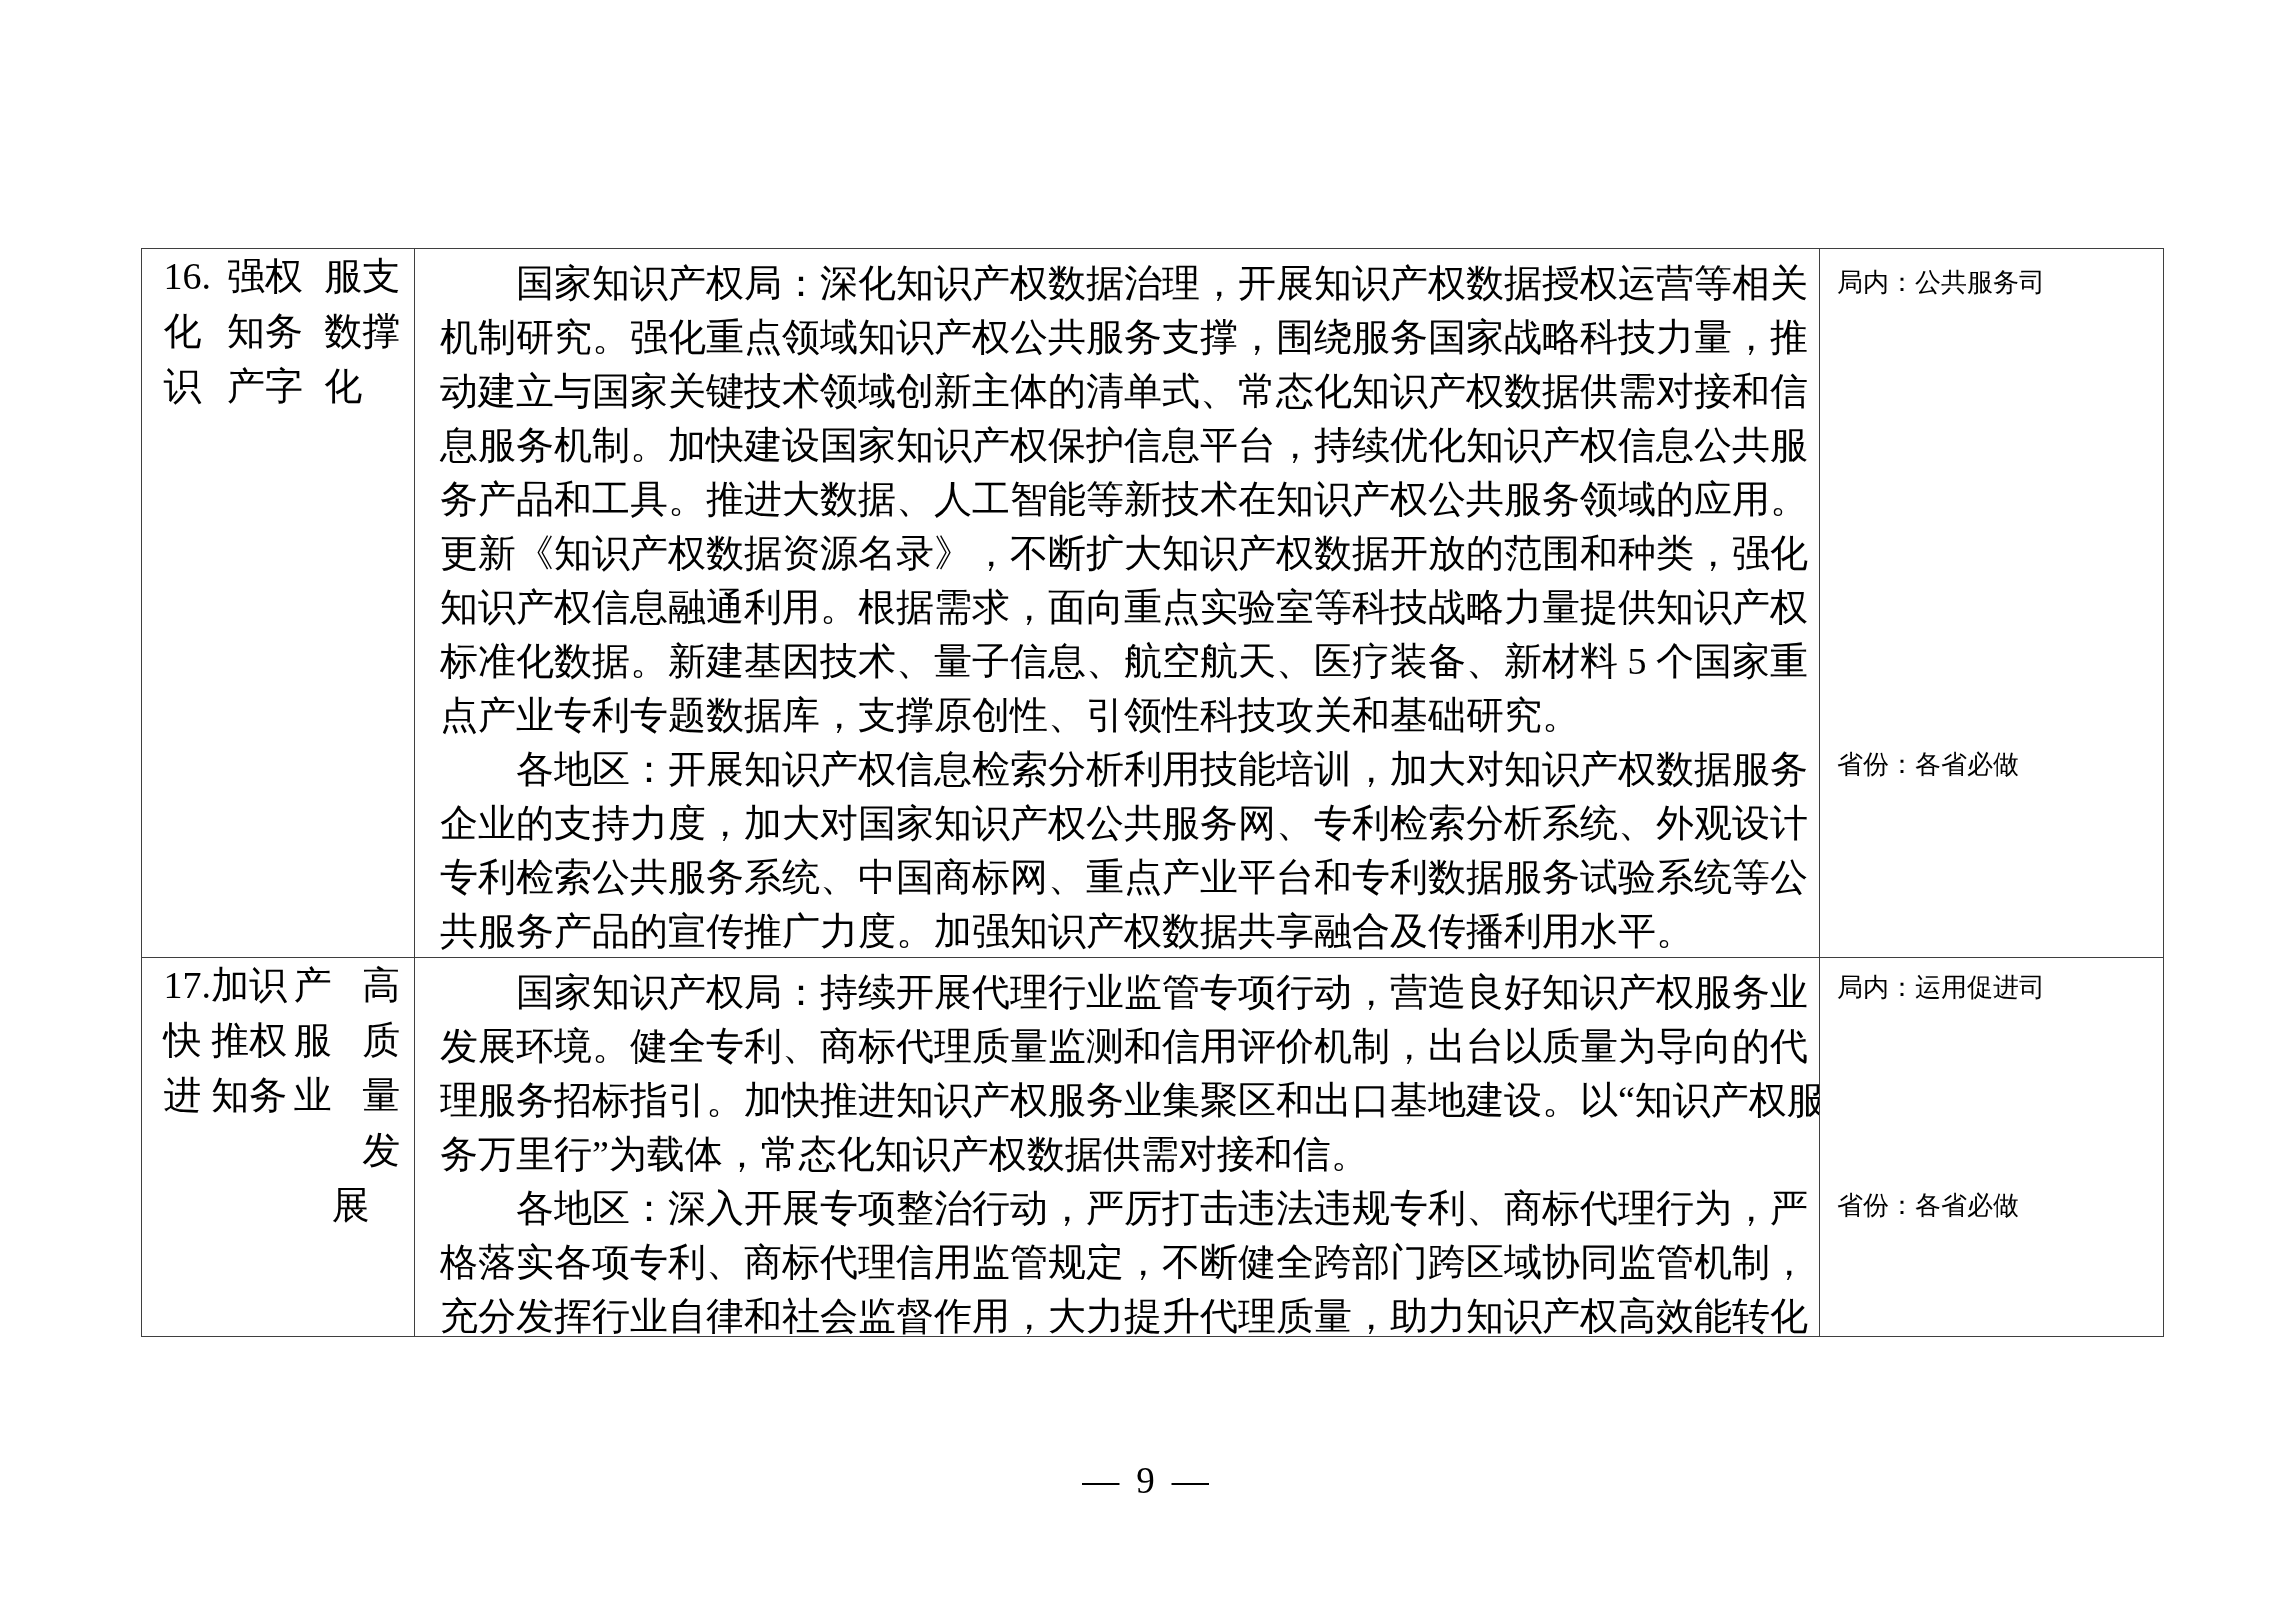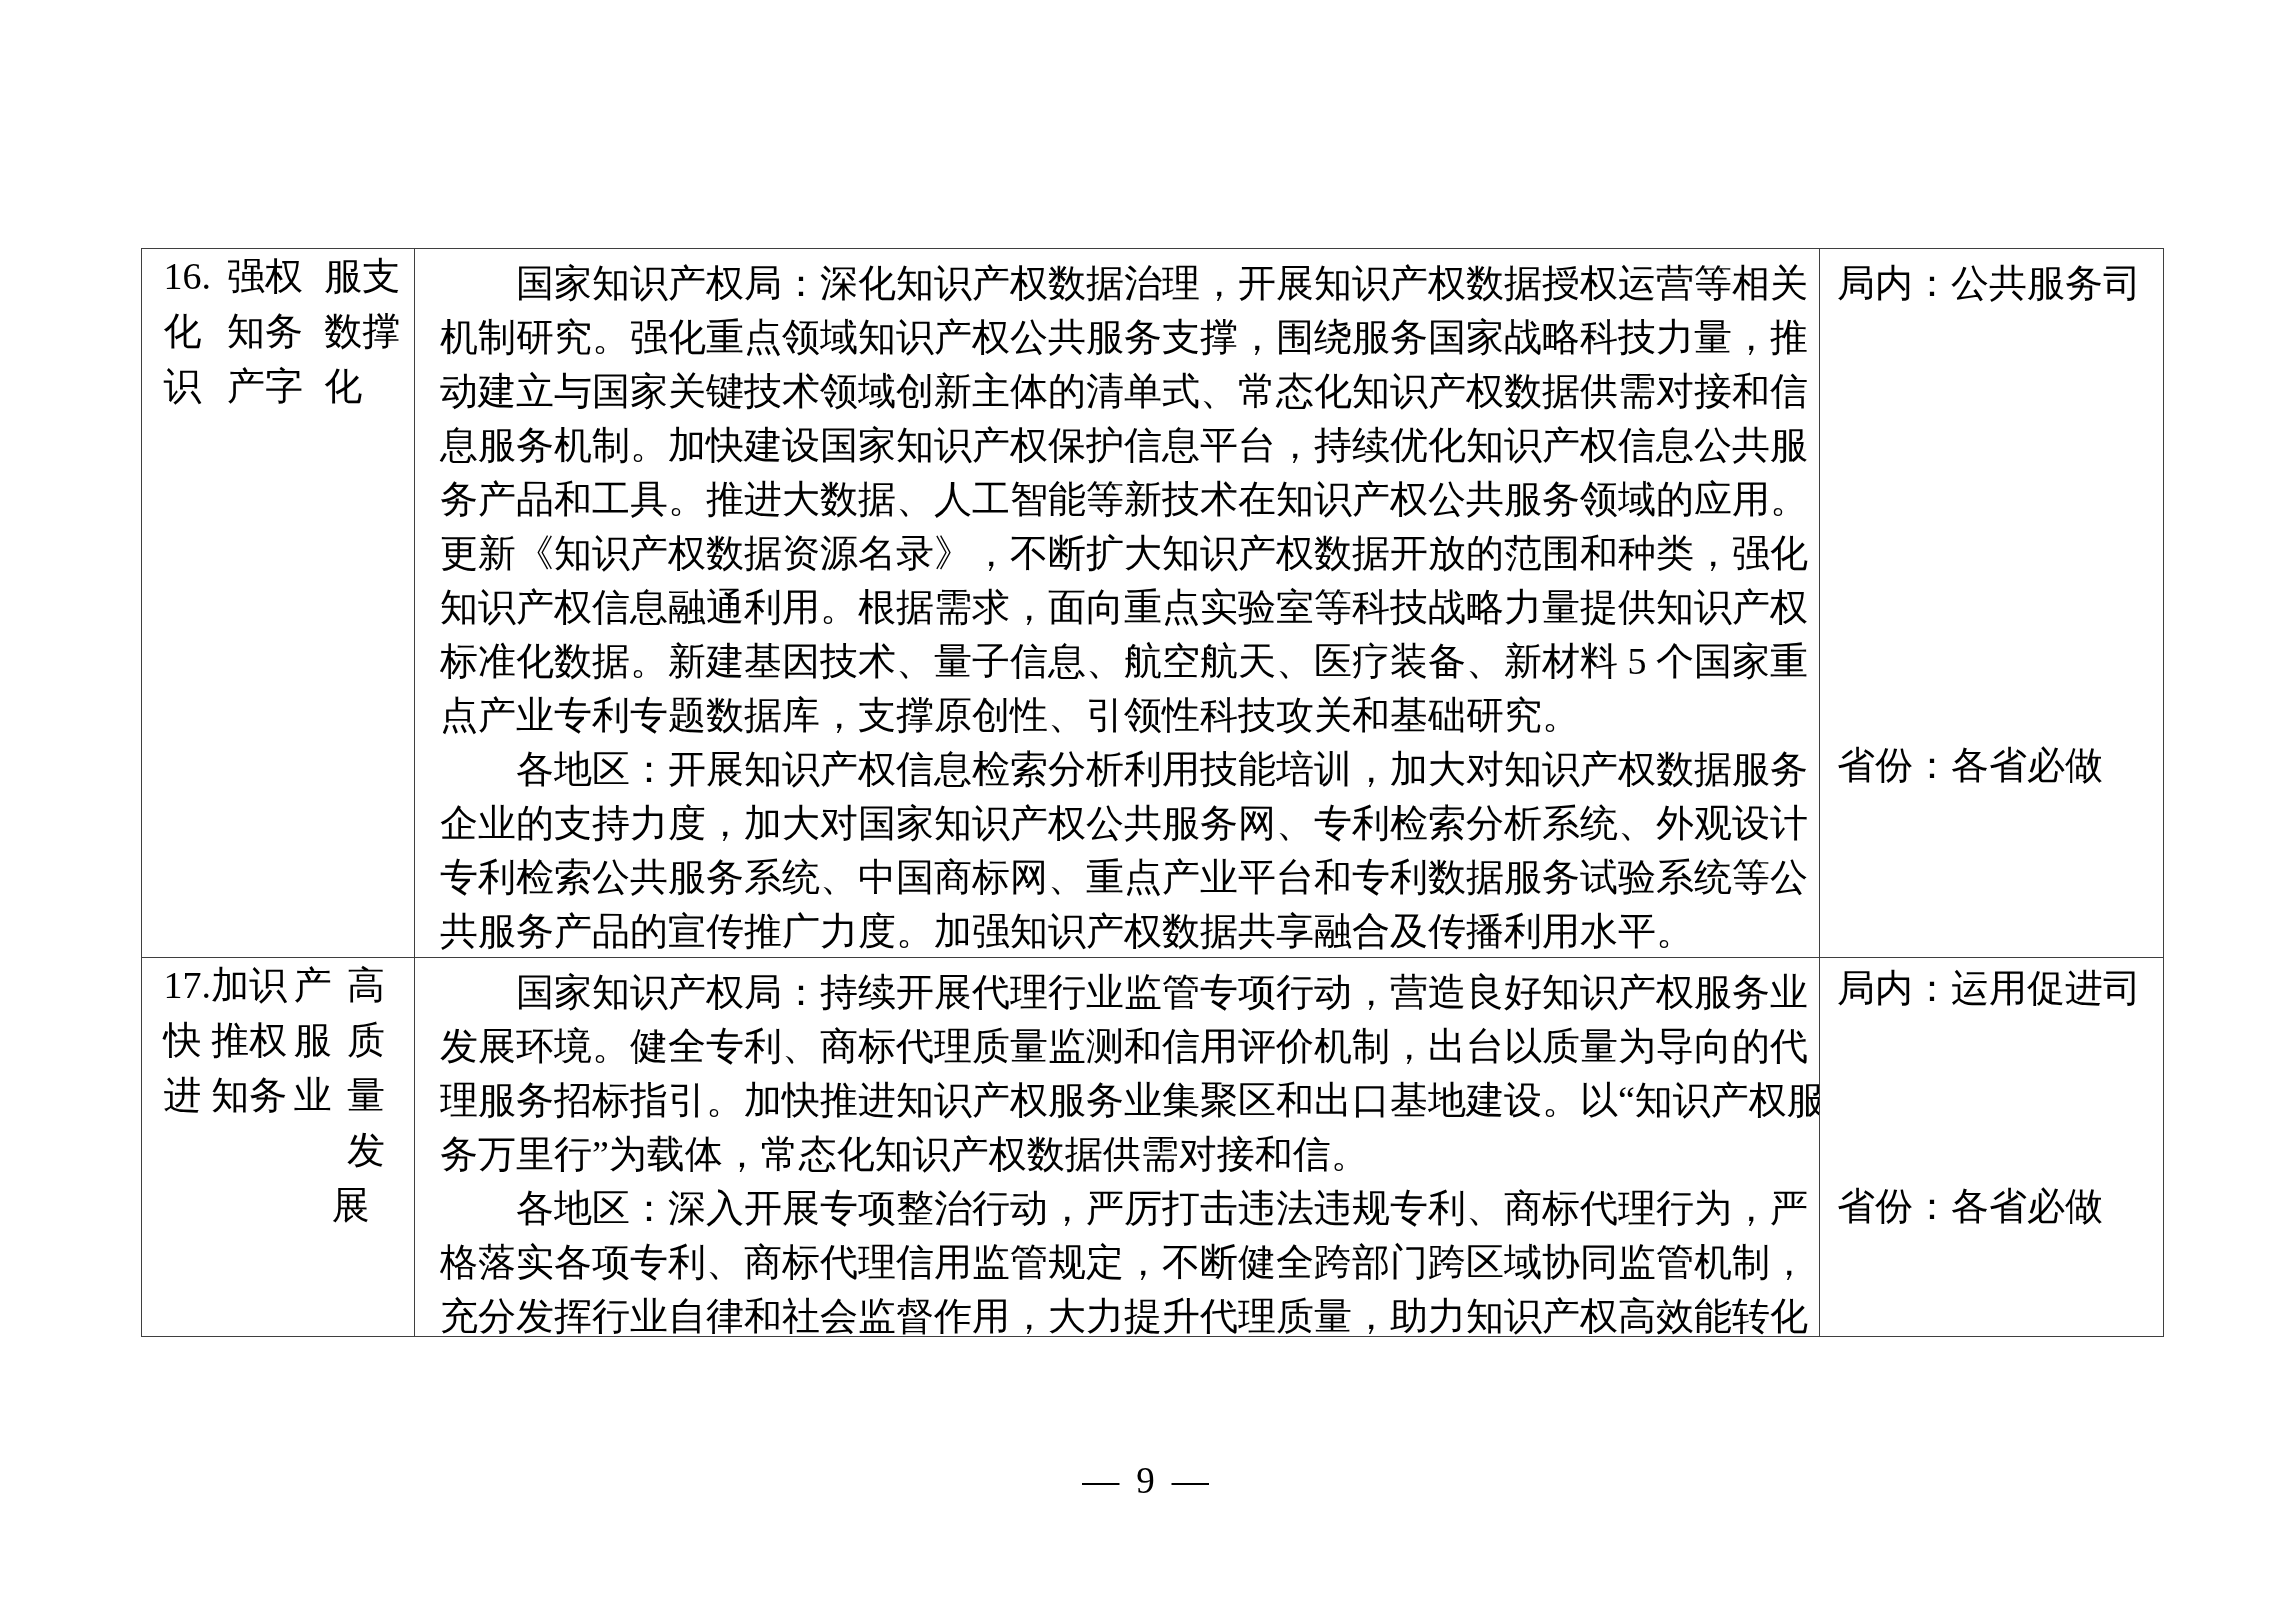--- a/index.html
+++ b/index.html
@@ -42,21 +42,21 @@
     justify-content: center;
     padding: 0 13.7px 0 21.6px;
     font-size: 38px;
     line-height: 55px;
   }
   .task-line {
     text-align: justify;
     text-align-last: justify;
   }
   .task-line.nj {
-    text-align: center;
+    text-align: right;
     text-align-last: left;
   }
 
   
   .desc-cell {
     padding: 6.5px 19.6px 0 25px;
     font-size: 38px;
     line-height: 54px;
   }
   .tline {
@@ -68,21 +68,21 @@
   .tline.nj {
     text-align: left;
     text-align-last: left;
     font-family: Liberation Serif, serif;
   }
   .tline.ind { text-indent: 2em; }
 
   
   .resp-cell {
     position: relative;
-    font-size: 38px;
+    font-size: 26px;
     line-height: 54px;
   }
   .resp-label {
     position: absolute;
     left: 17px;
     white-space: nowrap;
   }
 
   
   .page-number {

